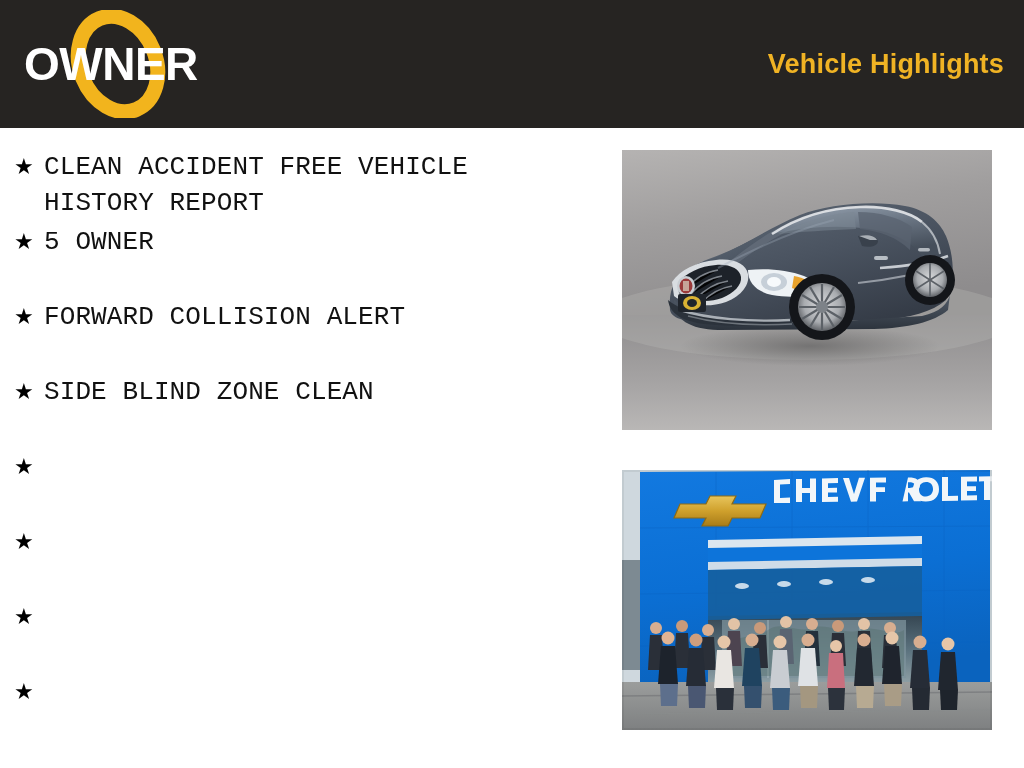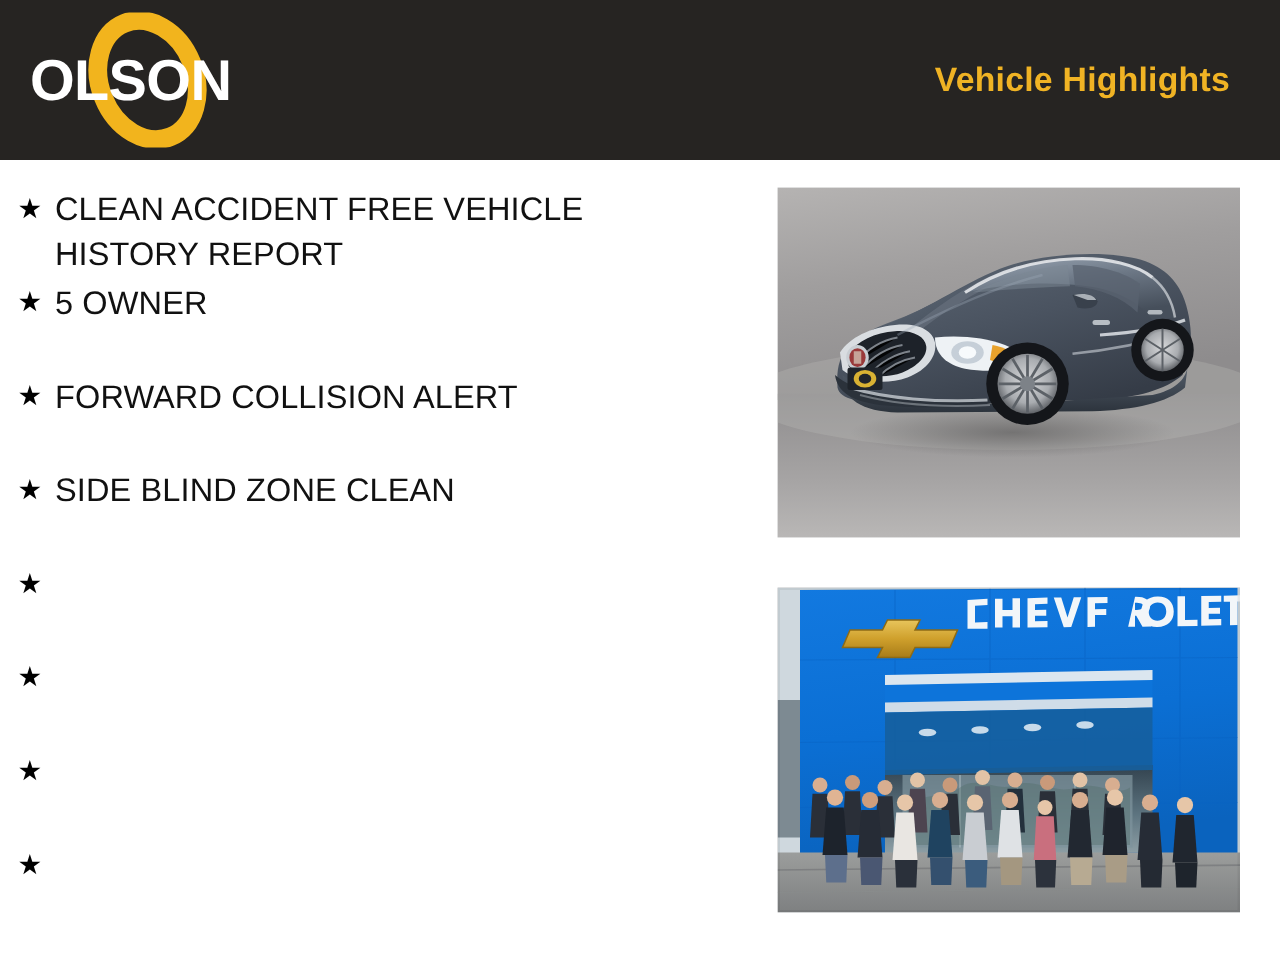--- a/index.html
+++ b/index.html
@@ -60,21 +60,21 @@
     letter-spacing: -0.5px;
     line-height: 1;
     font-family: "Liberation Sans", sans-serif;
   }
 
   .header-title {
     color: #F0B324;
     font-size: 27px;
     font-weight: bold;
     letter-spacing: 0.2px;
-    margin-right: 40px;
+    margin-right: 20px;
     white-space: nowrap;
   }
 
   
   .highlights {
     position: absolute;
     left: 0;
     top: 128px;
     width: 600px;
     padding-top: 21px;
@@ -94,21 +94,21 @@
     font-size: 22px;
     line-height: 36px;
     text-align: left;
   }
 
   .highlight-label {
     color: #111111;
     font-size: 26px;
     line-height: 36px;
     letter-spacing: 0.1px;
-    font-family: Liberation Sans, sans-serif;
+    font-family: Liberation Mono, monospace;
   }
 
   
   .photo {
     position: absolute;
     overflow: hidden;
     background: #cccccc;
   }
 
   .photo-vehicle {
@@ -131,21 +131,21 @@
 <body>
 
 <div class="page">
 
   <div class="header">
 
     <div class="brand-logo">
       <svg class="logo-ring" viewBox="0 0 112 108">
         <ellipse cx="56" cy="54" rx="38" ry="49" fill="none" stroke="#F2B41D" stroke-width="15" transform="rotate(-22 56 54)"></ellipse>
       </svg>
-      <div class="logo-wordmark">OLSON</div>
+      <div class="logo-wordmark">OWNER</div>
     </div>
 
     <div class="header-title">Vehicle Highlights</div>
   </div>
 
   <div class="highlights">
 
     <div class="highlight-item">
       <span class="bullet-star">★</span>
       <span class="highlight-label" style="max-width:480px;">CLEAN ACCIDENT FREE VEHICLE HISTORY REPORT</span>

